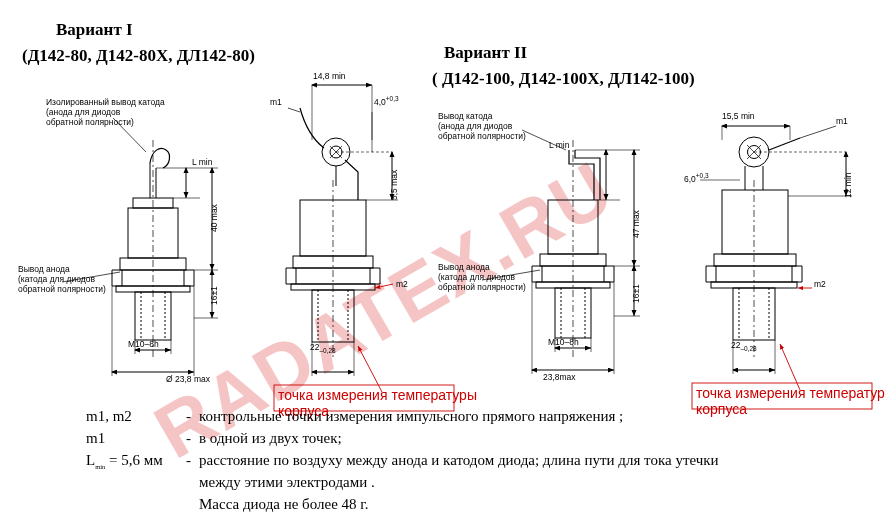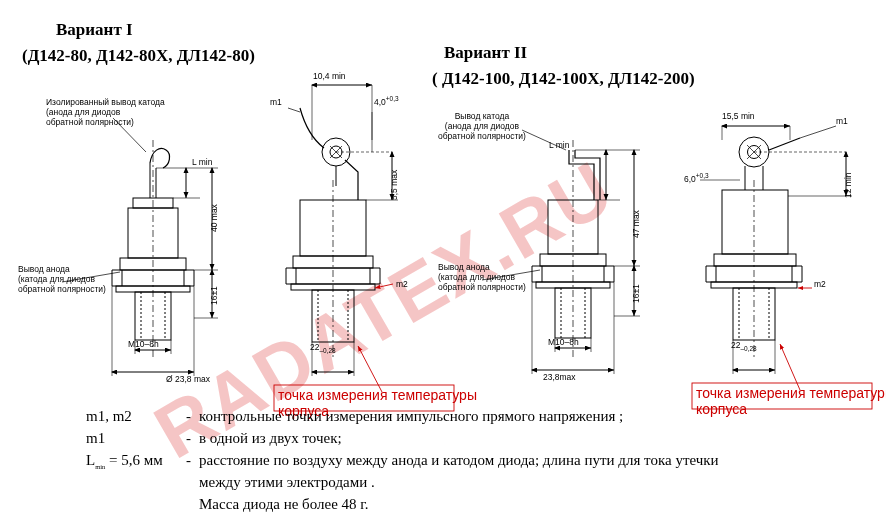--- a/index.html
+++ b/index.html
@@ -68,21 +68,21 @@
 </head>
 <body>
 
 <div id="page">
 
   <div class="wm" style="left:140px; top:400px;">RADATEX.RU</div>
 
   <div class="t title" style="left:56px; top:20px;">Вариант I</div>
   <div class="t title" style="left:22px; top:46px;text-align:right;">(Д142-80, Д142-80Х, ДЛ142-80)</div>
   <div class="t title" style="left:444px; top:43px;">Вариант II</div>
-  <div class="t title" style="left:432px; top:69px;">( Д142-100, Д142-100Х, ДЛ142-200)</div>
+  <div class="t title" style="left:432px; top:69px;">( Д142-100, Д142-100Х, ДЛ142-100)</div>
 
   <svg width="886" height="522">
     <defs>
       <marker id="arr" markerWidth="7" markerHeight="7" refX="6" refY="2.5" orient="auto">
         <path d="M0,0 L6,2.5 L0,5 z" fill="#000"></path>
       </marker>
       <marker id="arrS" markerWidth="7" markerHeight="7" refX="1" refY="2.5" orient="auto">
         <path d="M6,0 L0,2.5 L6,5 z" fill="#000"></path>
       </marker>
       <marker id="arrR" markerWidth="7" markerHeight="7" refX="6" refY="2.5" orient="auto">
@@ -250,30 +250,30 @@
 (анода для диодов
 обратной полярности)</span></div>
   <div class="t lbl" style="left:18px; top:265px;"><span>Вывод анода
 (катода для диодов
 обратной полярности)</span></div>
   <div class="t lbl" style="left:192px; top:158px;">L min</div>
   <div class="t dim-v" style="left:210px; top:232px;">40 max</div>
   <div class="t dim-v" style="left:210px; top:305px;">16±1</div>
   <div class="t dim" style="left:128px; top:340px;">M10–8h</div>
   <div class="t dim" style="left:119px; top:375px;margin-left:47px;">Ø 23,8 max</div>
-  <div class="t dim" style="left:313px; top:72px;">10,4 min</div>
+  <div class="t dim" style="left:313px; top:72px;">14,8 min</div>
   <div class="t dim" style="left:374px; top:95px;"><span>4,0</span><span class="sup">+0,3</span></div>
   <div class="t dim-v" style="left:390px; top:200px;">5,5 max</div>
   <div class="t dim" style="left:310px; top:343px;"><span>22</span><span class="sub">–0,28</span></div>
   <div class="t lbl" style="left:270px; top:98px;">m1</div>
   <div class="t lbl" style="left:396px; top:280px;">m2</div>
   <div class="t lbl-red" style="left:278px; top:387px;"><span>точка измерения температуры
 корпуса</span></div>
 
-  <div class="t lbl" style="left:438px; top:112px;text-align:center;"><span>Вывод катода
+  <div class="t lbl" style="left:438px; top:112px;"><span>Вывод катода
 (анода для диодов
 обратной полярности)</span></div>
   <div class="t lbl" style="left:438px; top:263px;"><span>Вывод анода
 (катода для диодов
 обратной полярности)</span></div>
   <div class="t lbl" style="left:549px; top:141px;">L min</div>
   <div class="t dim-v" style="left:632px; top:238px;">47 max</div>
   <div class="t dim-v" style="left:632px; top:303px;">16±1</div>
   <div class="t dim" style="left:548px; top:338px;">M10–8h</div>
   <div class="t dim" style="left:543px; top:373px;">23,8max</div>

